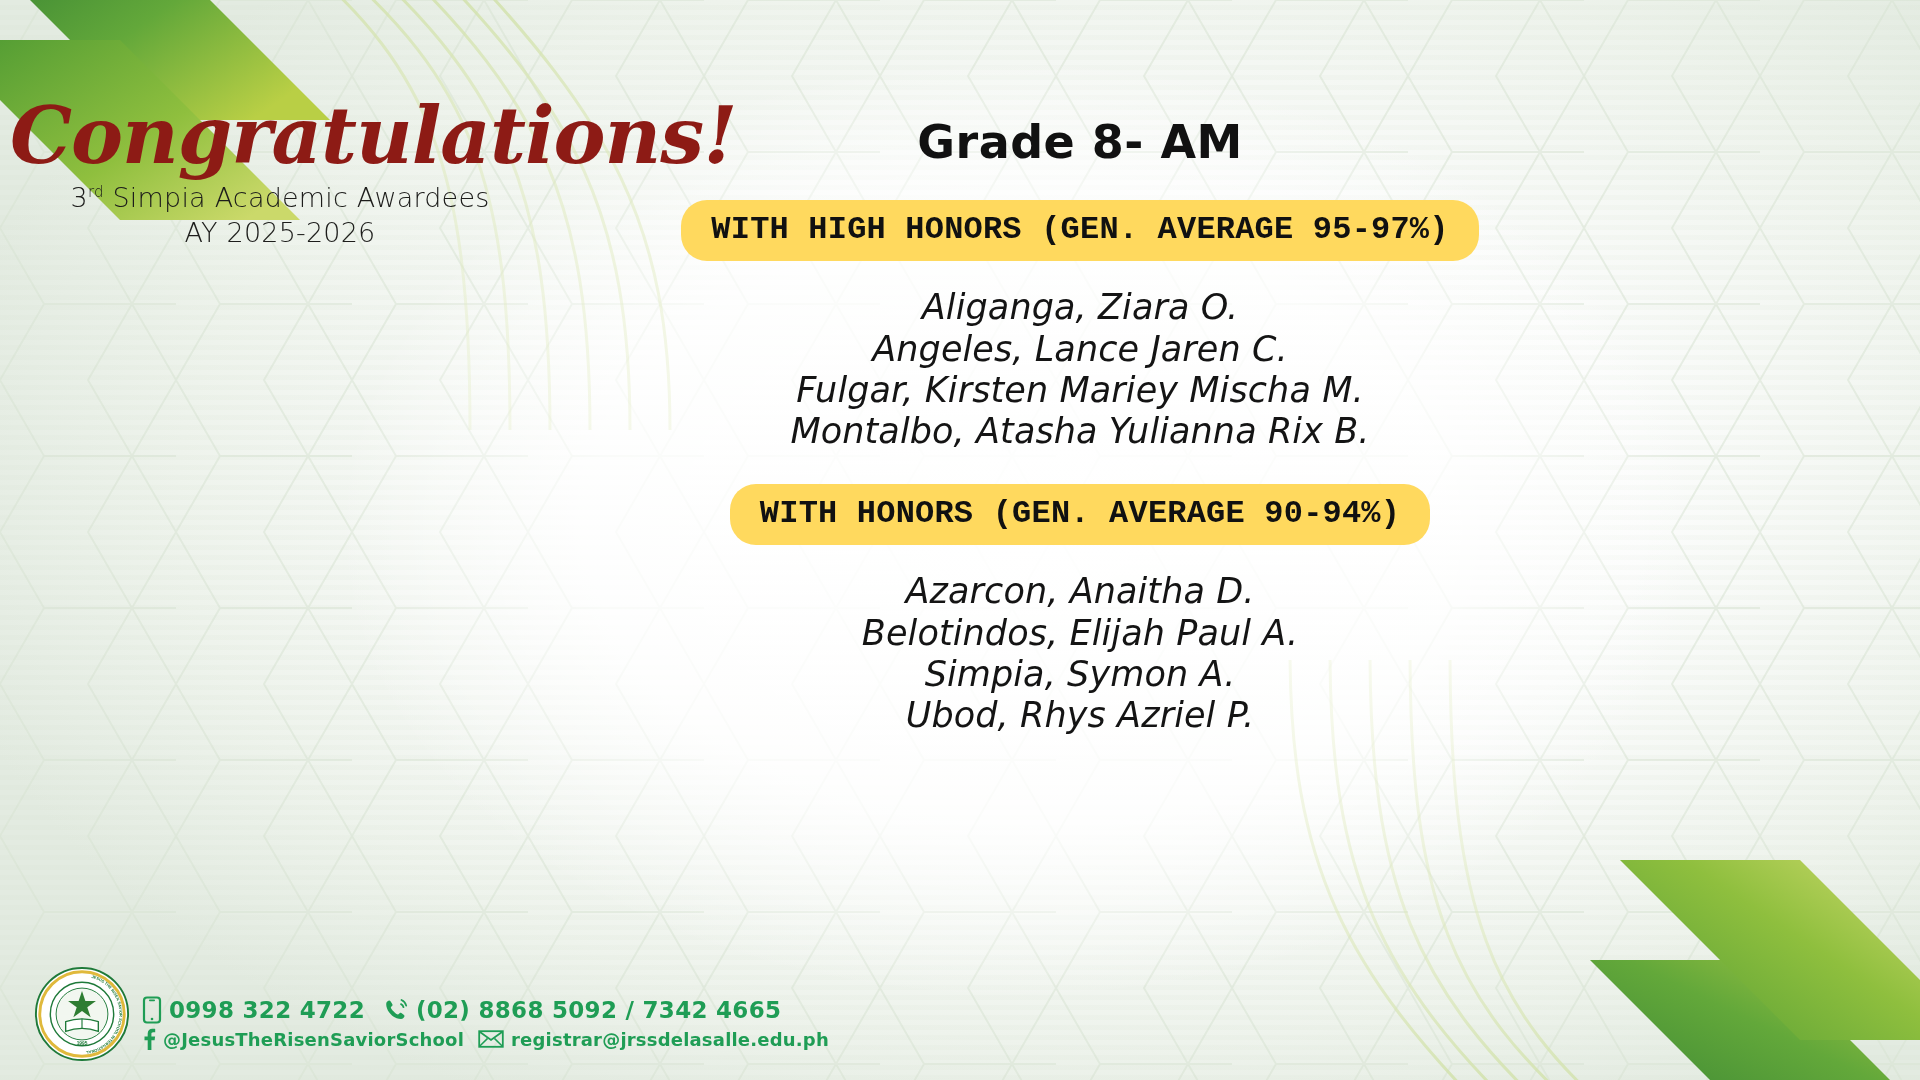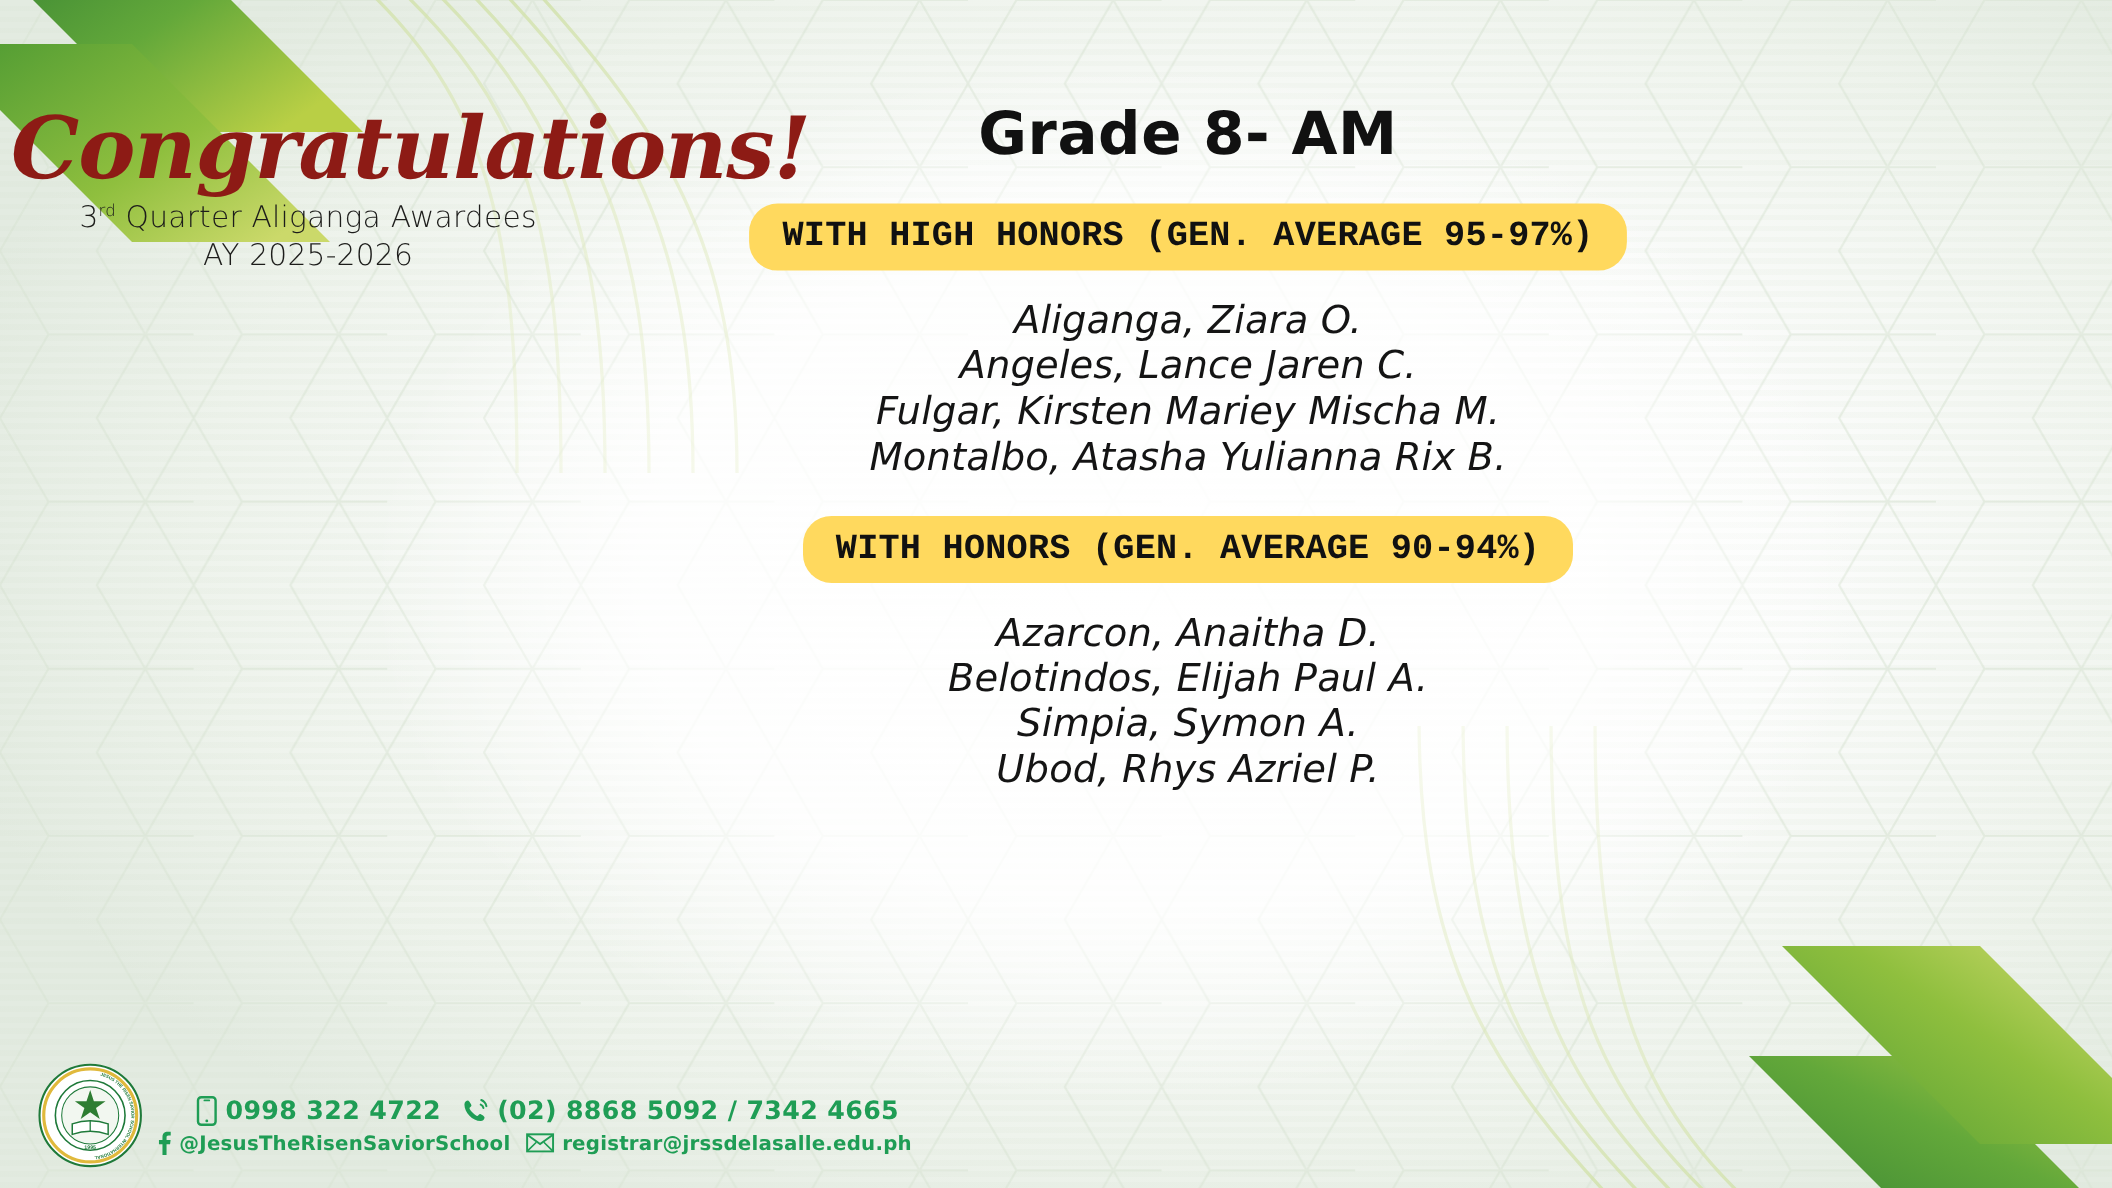--- a/index.html
+++ b/index.html
@@ -116,24 +116,24 @@
   
   .main-col {
     position: absolute;
     left: 560px;
     top: 0;
     width: 1040px;
     z-index: 5;
     text-align: center;
   }
   .grade-title {
-    margin-top: 94px;
+    margin-top: 118px;
     font-family: "DejaVu Sans", "Liberation Sans", sans-serif;
     font-weight: bold;
-    font-size: 54px;
+    font-size: 46px;
     letter-spacing: .5px;
     color: #111111;
     line-height: 1.05;
   }
 
   .pill {
     display: inline-block;
     background: #ffd95e;
     color: #111111;
     font-family: Liberation Mono, monospace;
@@ -179,21 +179,21 @@
   .contact {
     padding-bottom: 14px;
     font-family: "DejaVu Sans", "Liberation Sans", sans-serif;
     color: #1f9d55;
   }
   .contact-row {
     display: flex;
     align-items: center;
     white-space: nowrap;
   }
-  .contact-row.row1 { font-size: 23px; font-weight: bold; letter-spacing: .3px; margin-left: 36px; }
+  .contact-row.row1 { font-size: 23px; font-weight: bold; letter-spacing: .3px; }
   .contact-row.row2 { font-size: 18px; font-weight: bold; letter-spacing: .2px; margin-top: 4px; }
 
   .c-icon {
     display: inline-flex;
     align-items: center;
     justify-content: center;
     color: #1f9d55;
     margin-right: 7px;
   }
   .c-gap { display: inline-block; width: 18px; }
@@ -305,21 +305,21 @@
         <path d="M0 42 L1300 42"></path>
         <path d="M0 52 L1300 52"></path>
         <path d="M0 62 L1300 62"></path>
       </g>
     </svg>
   </div>
 
   <div class="left-block">
     <div class="congrats">Congratulations!</div>
     <div class="sub-line">
-      <span>3</span><sup>rd</sup><span> Quarter Aliganga Awardees</span>
+      <span>3</span><sup>rd</sup><span> Simpia Academic Awardees</span>
     </div>
     <div class="sub-line">AY 2025-2026</div>
   </div>
 
   <div class="main-col">
 
     <div class="grade-title">Grade 8- AM</div>
 
     <div class="pill-wrap-1">
       <span class="pill">WITH HIGH HONORS (GEN. AVERAGE 95-97%)</span>

